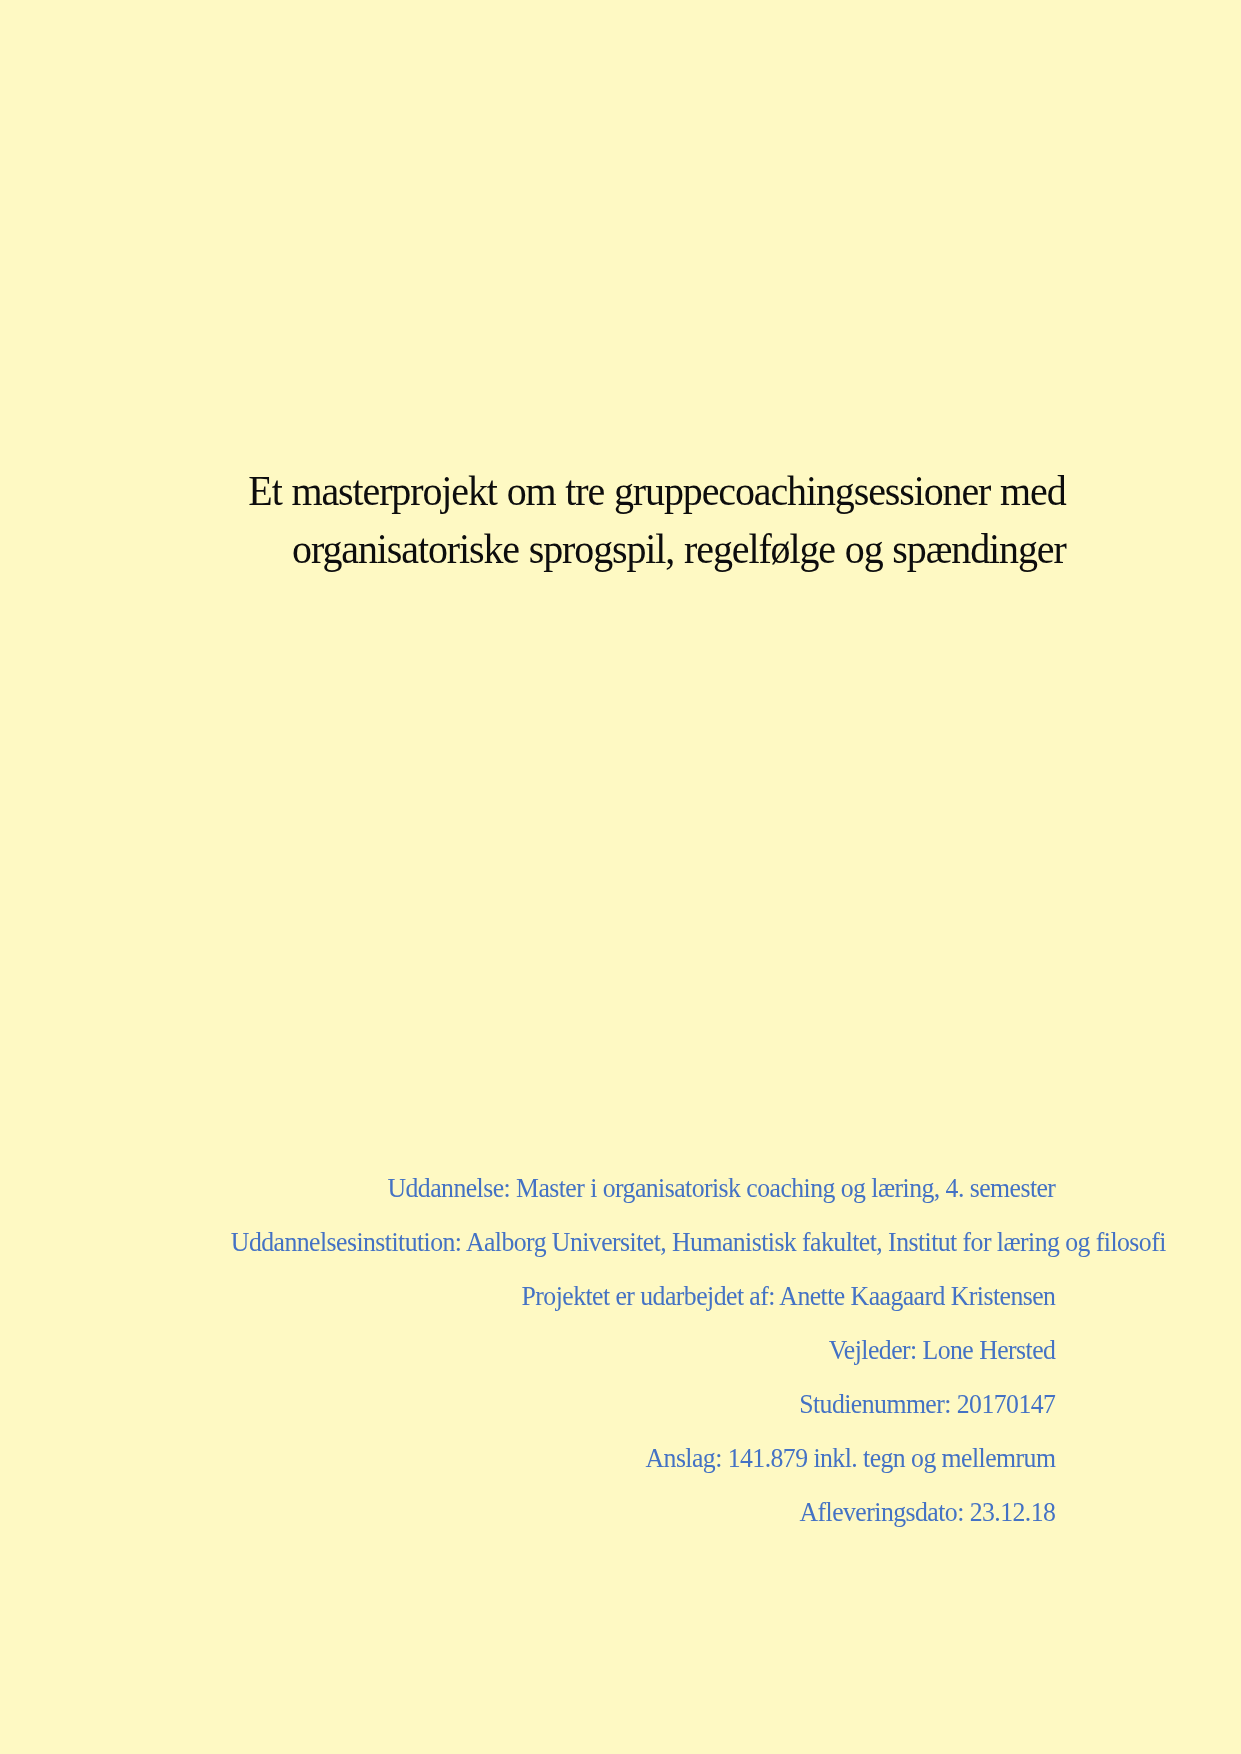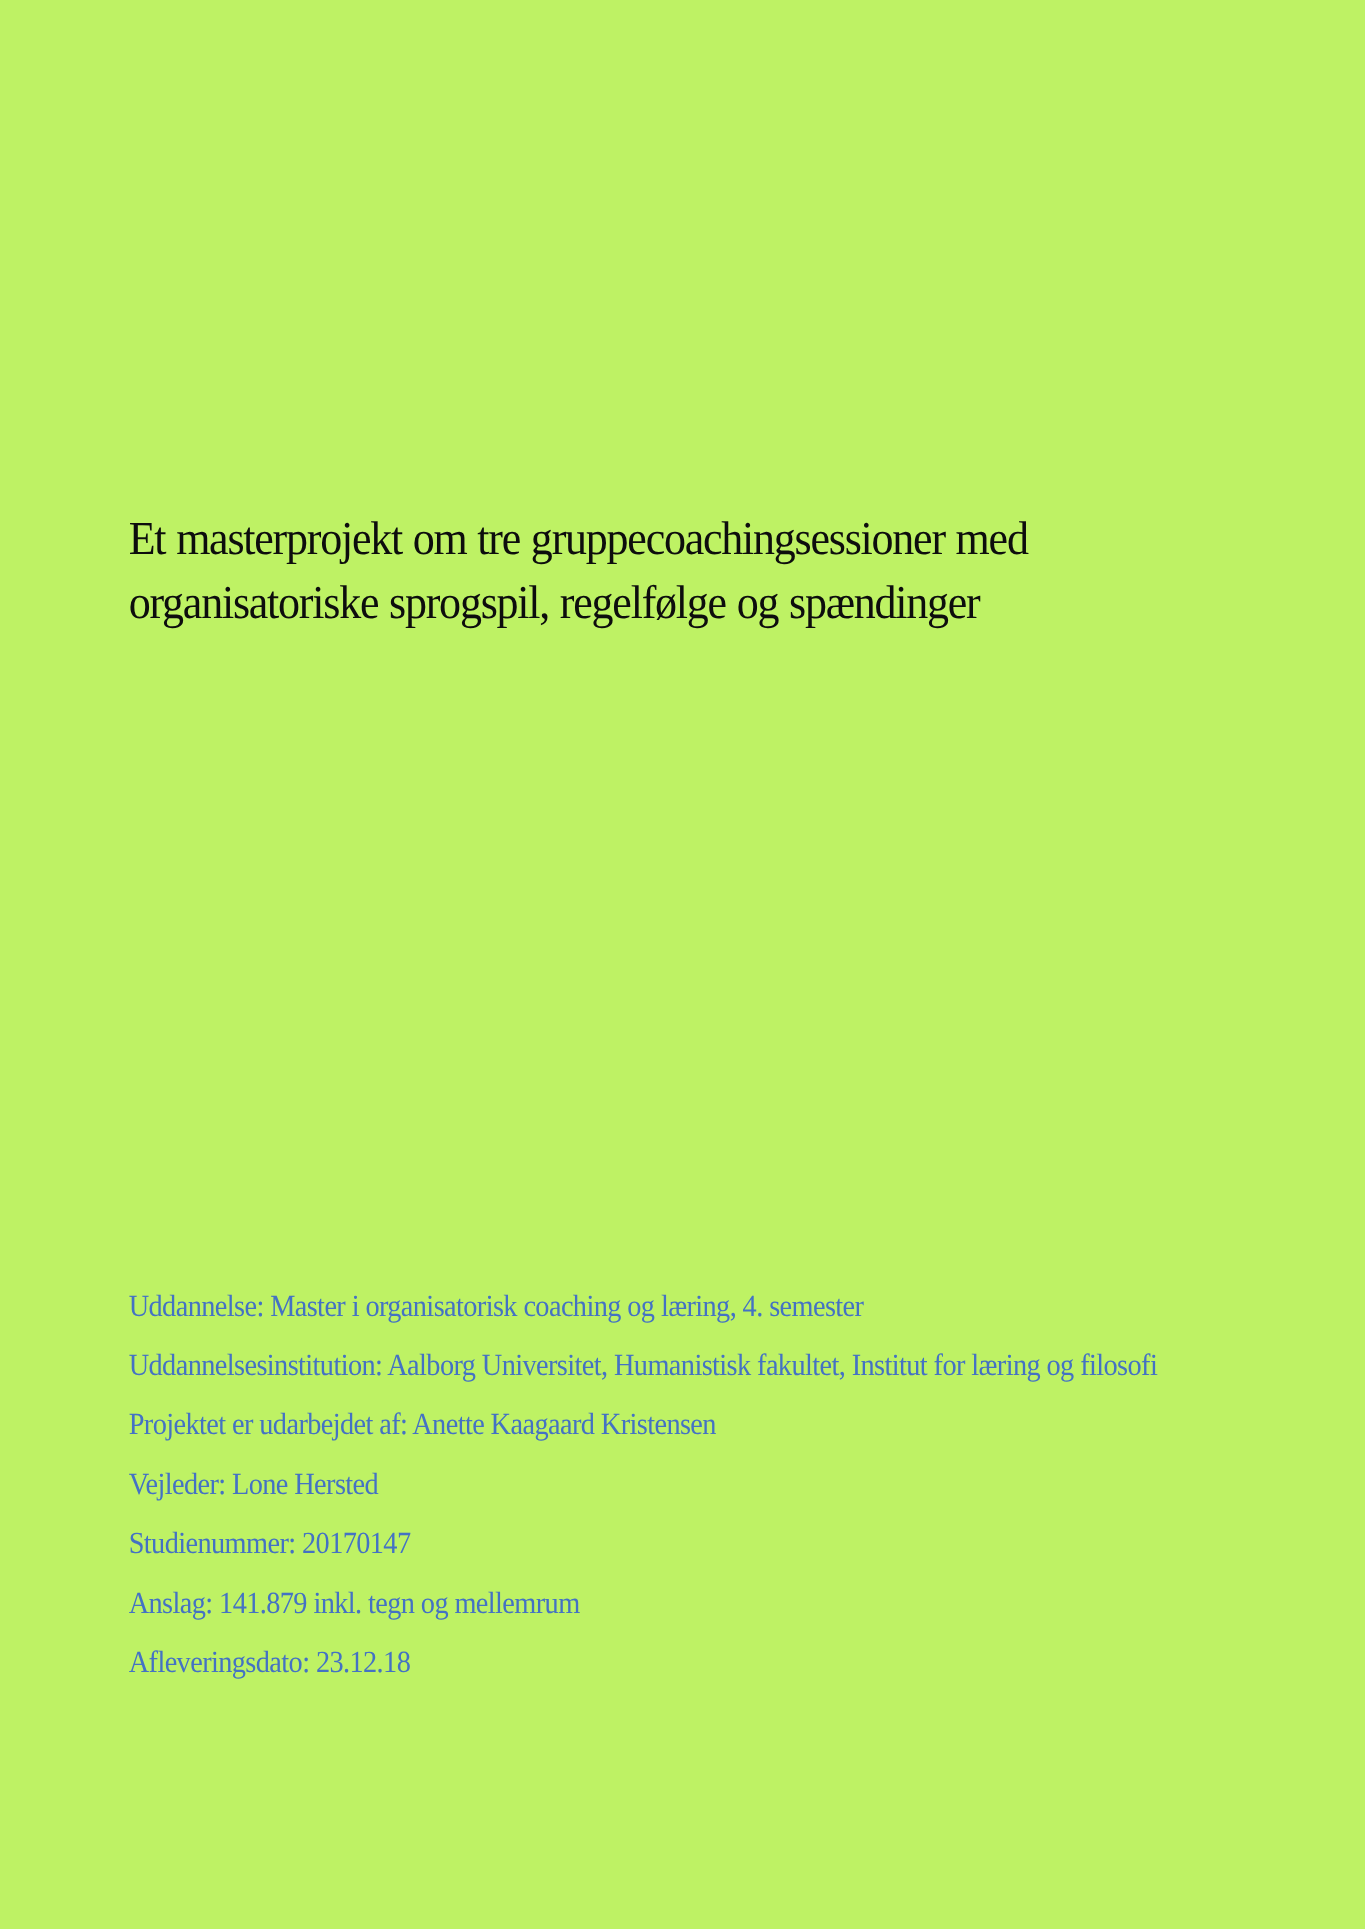--- a/index.html
+++ b/index.html
@@ -1,17 +1,17 @@
 <!DOCTYPE html>
 <html><head>
 <meta charset="utf-8">
 <style>
   html, body { margin: 0; padding: 0; background: #ffffff; }
   body { width: 1241px; height: 1754px; position: relative; overflow: hidden; }
-  .page { position: absolute; left: 0; top: 0; width: 1241px; height: 1754px; background: #bef264; }
+  .page { position: absolute; left: 0; top: 0; width: 1241px; height: 1754px; background: #fef9c3; text-align: right; }
   .title {
     position: absolute; left: 117px; top: 462px; width: 1020px;
     font-family: "Liberation Serif", "DejaVu Serif", serif;
     font-size: 43px; line-height: 58px; color: #0d0d0d;
     letter-spacing: -1.2px; word-spacing: 1px;
     transform: scaleX(0.93); transform-origin: left top;
   }
   .title .line { display: block; white-space: nowrap; }
   .info {
     position: absolute; left: 117px; top: 1170px; width: 1020px;

